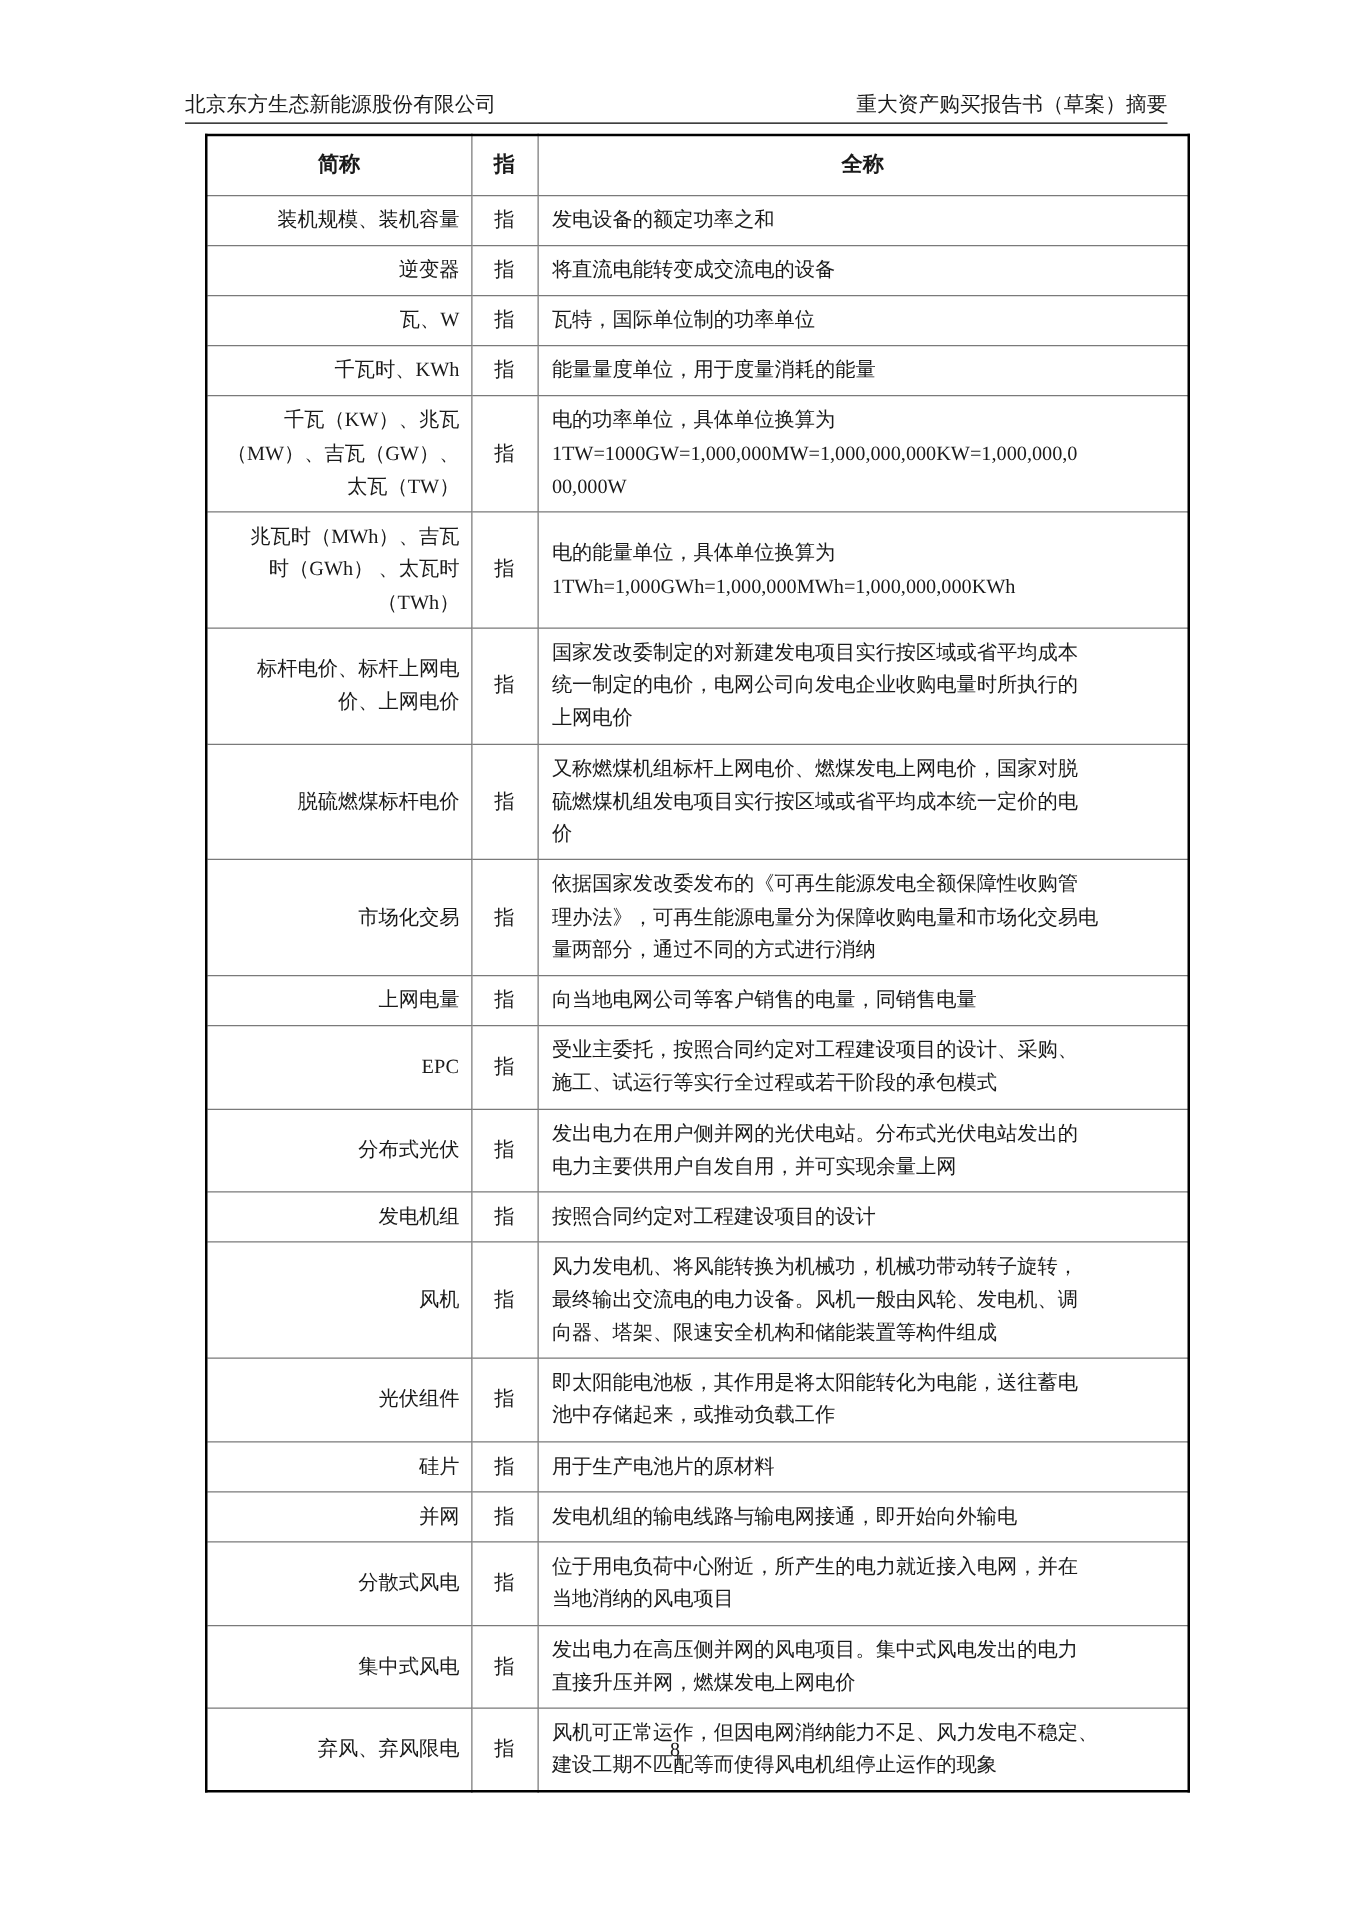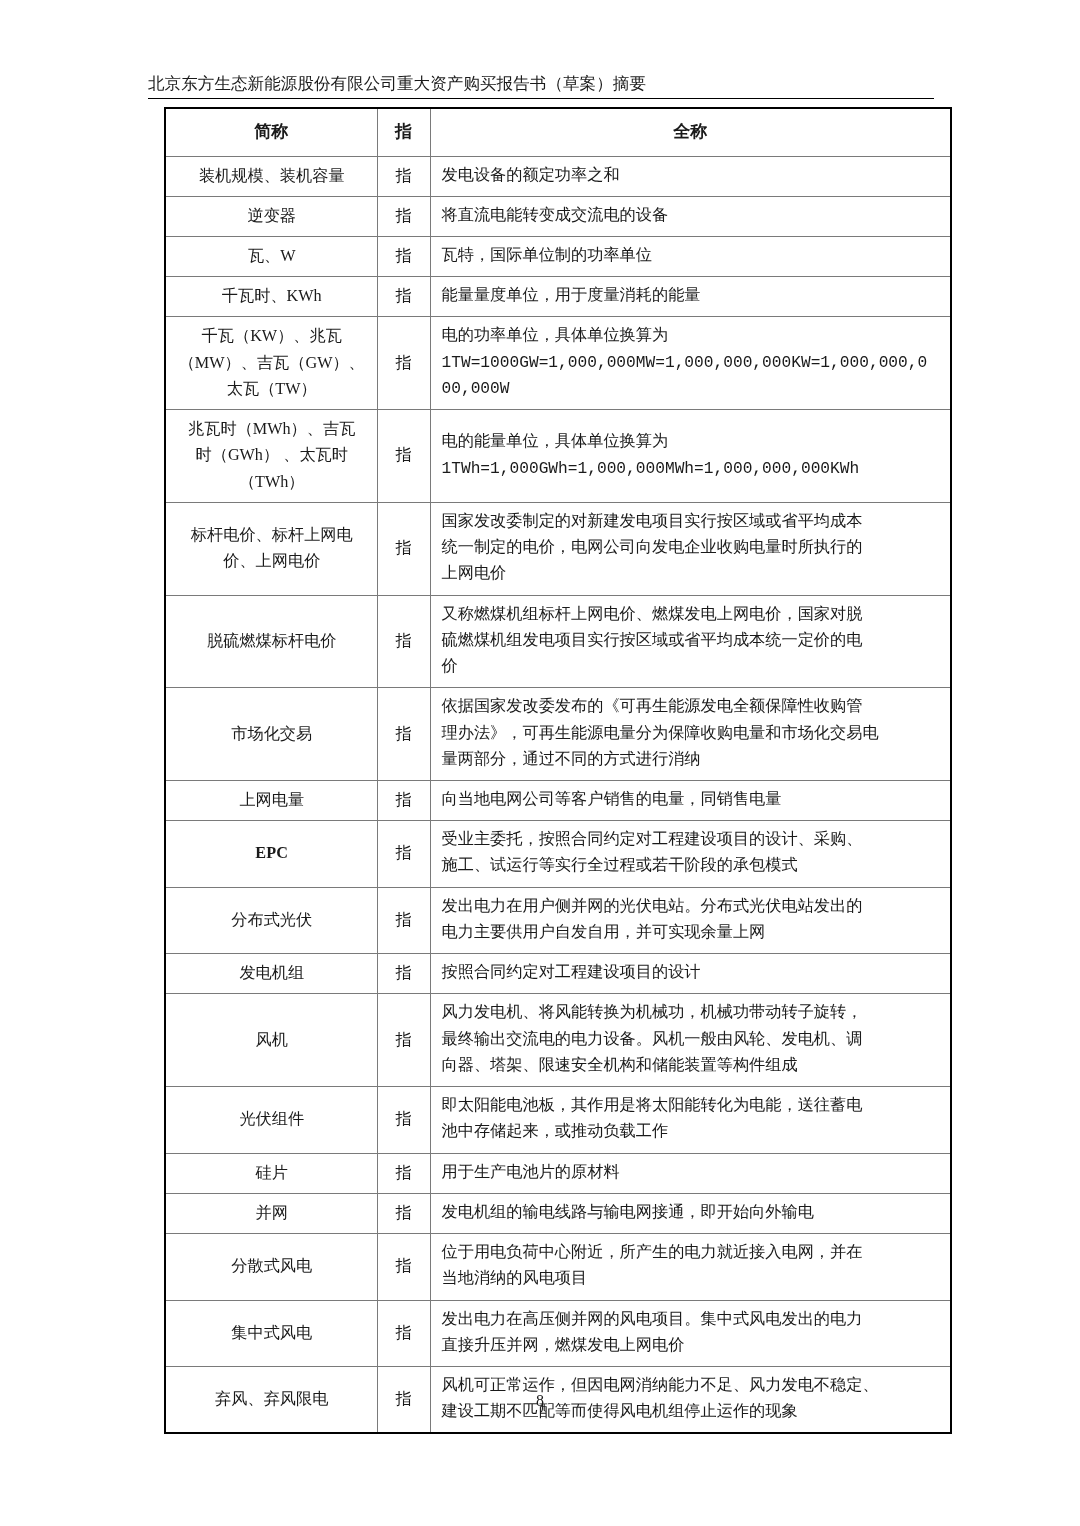--- a/index.html
+++ b/index.html
@@ -25,21 +25,21 @@
     background: #ffffff;
   }
 
   
   .header {
     position: absolute;
     left: 148px;
     top: 74px;
     width: 786px;
     display: flex;
-    justify-content: flex-start;
+    justify-content: space-between;
     align-items: flex-end;
     font-size: 16.5px;
     line-height: 1.25;
     border-bottom: 1.6px solid #000000;
     padding-bottom: 3px;
     box-sizing: content-box;
   }
   .header .hdr-left,
   .header .hdr-right {
     white-space: nowrap;
@@ -74,48 +74,46 @@
     box-sizing: border-box;
   }
   table.glossary thead th {
     text-align: center;
     font-weight: bold;
     font-size: 17px;
     padding-top: 9px;
     padding-bottom: 10px;
   }
   table.glossary td.term {
-    text-align: center;
+    text-align: right;
     padding-left: 10px;
     word-break: break-all;
   }
   table.glossary td.verb {
     text-align: center;
     padding-left: 2px;
     padding-right: 2px;
   }
   table.glossary td.def {
     text-align: justify;
     text-justify: inter-ideograph;
     padding-left: 11px;
     padding-right: 8px;
     word-break: break-all;
-    font-family: Liberation Mono, monospace;
   }
   table.glossary td.def .line {
     display: block;
   }
   table.glossary td.term .line {
     display: block;
   }
   
   table.glossary td.term.latin {
     font-family: "Liberation Serif", "DejaVu Serif", serif;
     letter-spacing: 0.2px;
-    font-weight: bold;
   }
 
   
   .page-number {
     position: absolute;
     left: 0;
     top: 1392px;
     width: 1080px;
     text-align: center;
     font-size: 16px;

